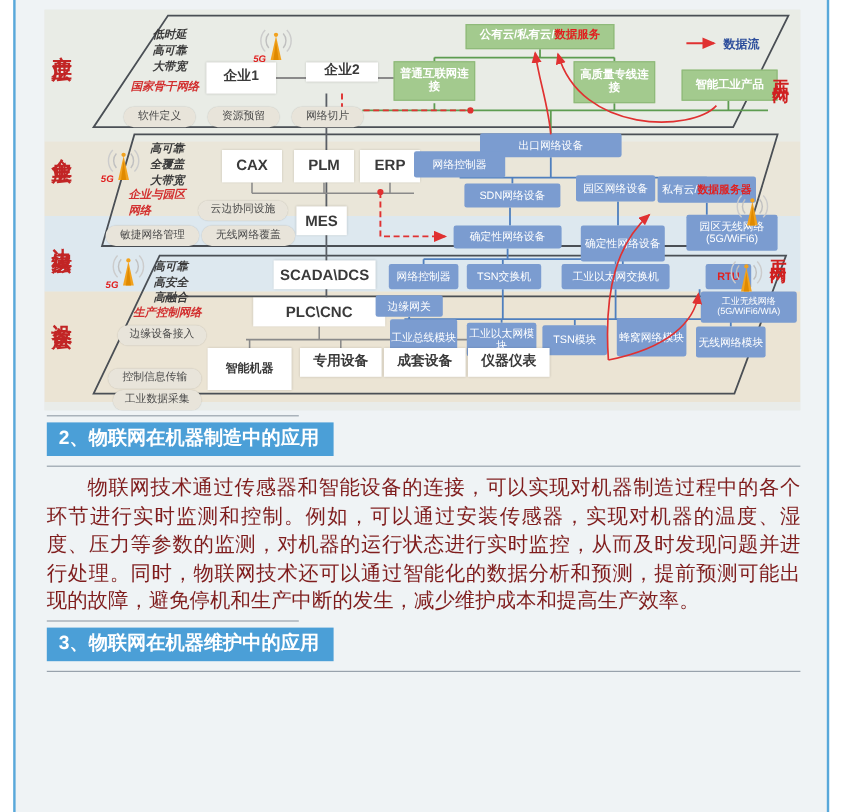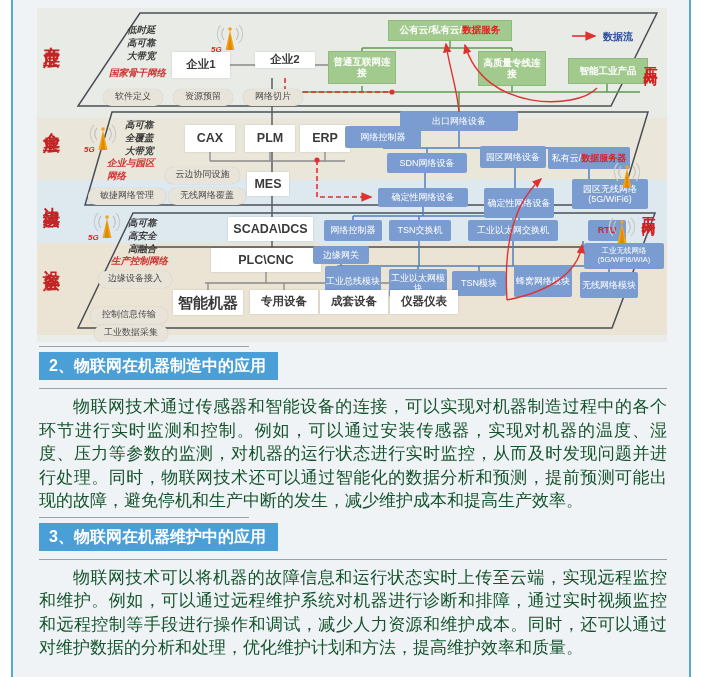--- a/index.html
+++ b/index.html
@@ -31,21 +31,21 @@
   .tower{position:absolute;width:30px;height:32px;}
   .tower .fiveg{position:absolute;left:-4px;bottom:0;color:#e02020;font-size:8px;font-weight:bold;font-style:italic;}
   .legend-text{position:absolute;color:#2c4d9b;font-size:10px;font-weight:bold;}
   
   .article{position:absolute;left:2px;top:342px;width:676px;padding:0 24px;box-sizing:border-box;}
   .sep{border-top:1px solid #98a2ac;height:0;}
   .sep-short{width:210px;margin:4px 0 0 0;}
   .sep-full{width:100%;margin:8px 0 0 0;}
   .section-heading{display:inline-block;background:#4b9fd7;color:#ffffff;font-size:16px;font-weight:bold;
           margin:5px 0 0 0;padding:4px 12px 5px 10px;line-height:19px;}
-  .para{color:#14532d;font-size:17px;line-height:23.5px;text-align:justify;text-indent:2em;
+  .para{color:#7f1d1d;font-size:17px;line-height:23.5px;text-align:justify;text-indent:2em;
         margin:6px 0 3px 0;}
 </style>
 </head>
 <body>
 
 <div class="page">
   <div class="card">
 
     <div class="diagram" id="diagram">
       <div class="band band1"></div>
@@ -237,21 +237,21 @@
         </div>
         <div class="node blue" style="left: 415px; top: 263px; width: 54px; height: 25px;">
           <span>TSN模块</span>
         </div>
         <div class="node blue" style="left: 477px; top: 257px; width: 58px; height: 32px;">
           <span>蜂窝网络模块</span>
         </div>
         <div class="node blue" style="left: 543px; top: 264px; width: 58px; height: 26px;">
           <span>无线网络模块</span>
         </div>
-        <div class="node white" style="left: 136px; top: 282px; width: 70px; height: 25px; font-size: 15px;">
+        <div class="node white" style="left: 136px; top: 282px; width: 70px; height: 35px; font-size: 10px;">
           <span>智能机器</span>
         </div>
         <div class="node white" style="left: 213px; top: 282px; width: 68px; height: 24px; font-size: 11.5px;">
           <span>专用设备</span>
         </div>
         <div class="node white" style="left: 283px; top: 282px; width: 68px; height: 24px; font-size: 11.5px;">
           <span>成套设备</span>
         </div>
         <div class="node white" style="left: 353px; top: 282px; width: 68px; height: 24px; font-size: 11.5px;">
           <span>仪器仪表</span>
@@ -368,17 +368,16 @@
       <div>
         <h2 class="section-heading">2、物联网在机器制造中的应用</h2>
       </div>
       <div class="sep sep-full"></div>
       <p class="para">物联网技术通过传感器和智能设备的连接，可以实现对机器制造过程中的各个环节进行实时监测和控制。例如，可以通过安装传感器，实现对机器的温度、湿度、压力等参数的监测，对机器的运行状态进行实时监控，从而及时发现问题并进行处理。同时，物联网技术还可以通过智能化的数据分析和预测，提前预测可能出现的故障，避免停机和生产中断的发生，减少维护成本和提高生产效率。</p>
       <div class="sep sep-short"></div>
       <div>
         <h2 class="section-heading">3、物联网在机器维护中的应用</h2>
       </div>
       <div class="sep sep-full"></div>
-      <p class="para">物联网技术可以将机器的故障信息和运行状态实时上传至云端，实现远程监控和维护。例如，可以通过远程维护系统对机器进行诊断和排障，通过实时视频监控和远程控制等手段进行操作和调试，减少人力资源和维护成本。同时，还可以通过对维护数据的分析和处理，优化维护计划和方法，提高维护效率和质量。</p>
     </div>
 
   </div>
 </div>
 
 </body></html>

